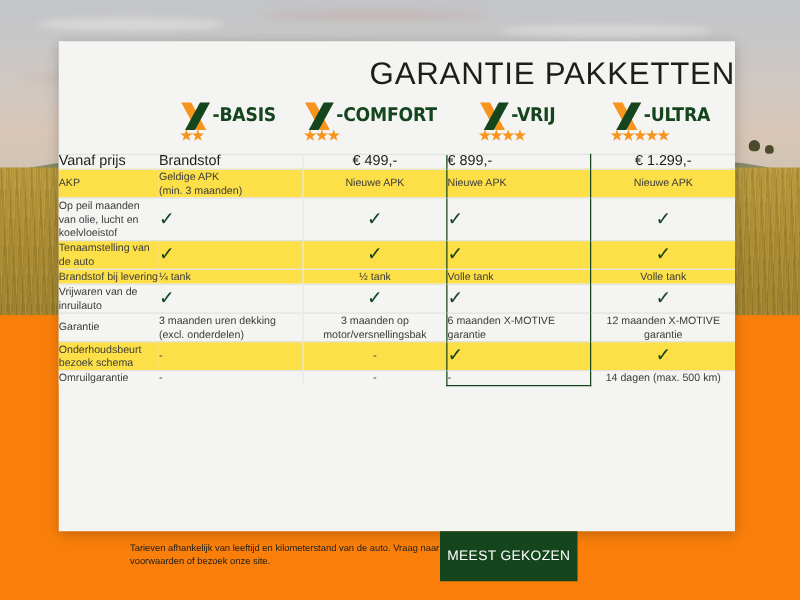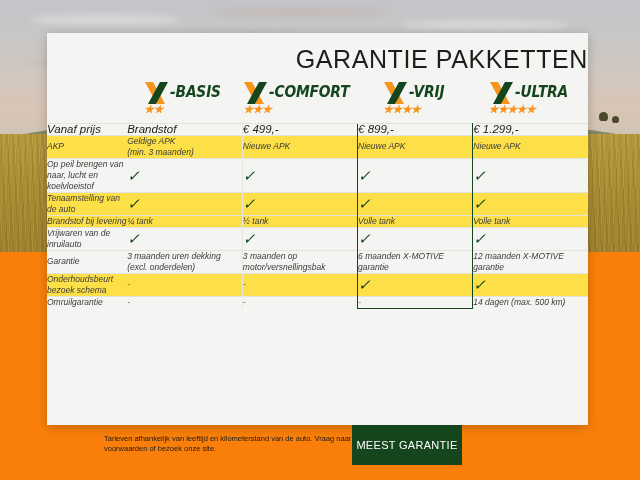--- a/index.html
+++ b/index.html
@@ -74,21 +74,21 @@
 
   
   table.pkg {
     width:100%;
     border-collapse:collapse;
     table-layout:fixed;
   }
   table.pkg col.c-label { width:80px; }
   table.pkg col.c-pkg   { width:115px; }
 
-  .pkg td, .pkg th { vertical-align:middle; padding:0;font-style:italic; }
+  .pkg td, .pkg th { vertical-align:middle; padding:0; }
 
   .hdr-cell {
     height:48px;
     text-align:center;
     padding:0 4px 2px 4px;
     vertical-align:bottom;
   }
 
   
   .logo {
@@ -142,21 +142,21 @@
     font-size:15px;
     line-height:13px;
   }
   .dash { color:#3c3c3b; font-size:9px; }
 
   tr.band { background:#f4f4f2; }
   tr.band.alt { background:#fde047; }
   tr.sep td { border-top:1px solid #e2e2df; }
 
   
-  td.sep-left { border-left:1px solid #e6e6e3; }
+  td.sep-left { border-left:1px solid #e6e6e3;text-align:center; }
   td.hl { border-left:1.5px solid #14451d; border-right:1.5px solid #14451d; }
   tr.hl-bot td.hl { border-bottom:1.5px solid #14451d; }
 
   
   .footer {
     position:absolute; left:47px; top:431px; width:541px; height:38px;
   }
   .footer-note {
     position:absolute; left:9px; top:3px; width:290px;
     font-size:7.5px; line-height:10px; color:#1d1d1b;margin-left:48px;
@@ -283,21 +283,21 @@
           <td class="cell big sep-left">€ 1.299,-</td>
         </tr>
         <tr class="band sep alt">
           <td class="row-label">AKP</td>
           <td class="cell">Geldige APK<br>(min. 3 maanden)</td>
           <td class="cell sep-left">Nieuwe APK</td>
           <td class="cell hl">Nieuwe APK</td>
           <td class="cell sep-left">Nieuwe APK</td>
         </tr>
         <tr class="band sep">
-          <td class="row-label">Op peil brengen van naar, lucht en koelvloeistof</td>
+          <td class="row-label">Op peil maanden van olie, lucht en koelvloeistof</td>
           <td class="cell check">✓</td>
           <td class="cell sep-left check">✓</td>
           <td class="cell hl check">✓</td>
           <td class="cell sep-left check">✓</td>
         </tr>
         <tr class="band sep alt">
           <td class="row-label">Tenaamstelling van de auto</td>
           <td class="cell check">✓</td>
           <td class="cell sep-left check">✓</td>
           <td class="cell hl check">✓</td>
@@ -337,14 +337,14 @@
           <td class="cell sep-left dash">-</td>
           <td class="cell hl dash">-</td>
           <td class="cell sep-left">14 dagen (max. 500 km)</td>
         </tr>
       </tbody>
   </table>
 </div>
 
 <div class="footer">
   <div class="footer-note">Tarieven afhankelijk van leeftijd en kilometerstand van de auto. Vraag naar de voorwaarden of bezoek onze site.</div>
-  <button class="cta">MEEST GARANTIE</button>
+  <button class="cta">MEEST GEKOZEN</button>
 </div>
 
 </body></html>

